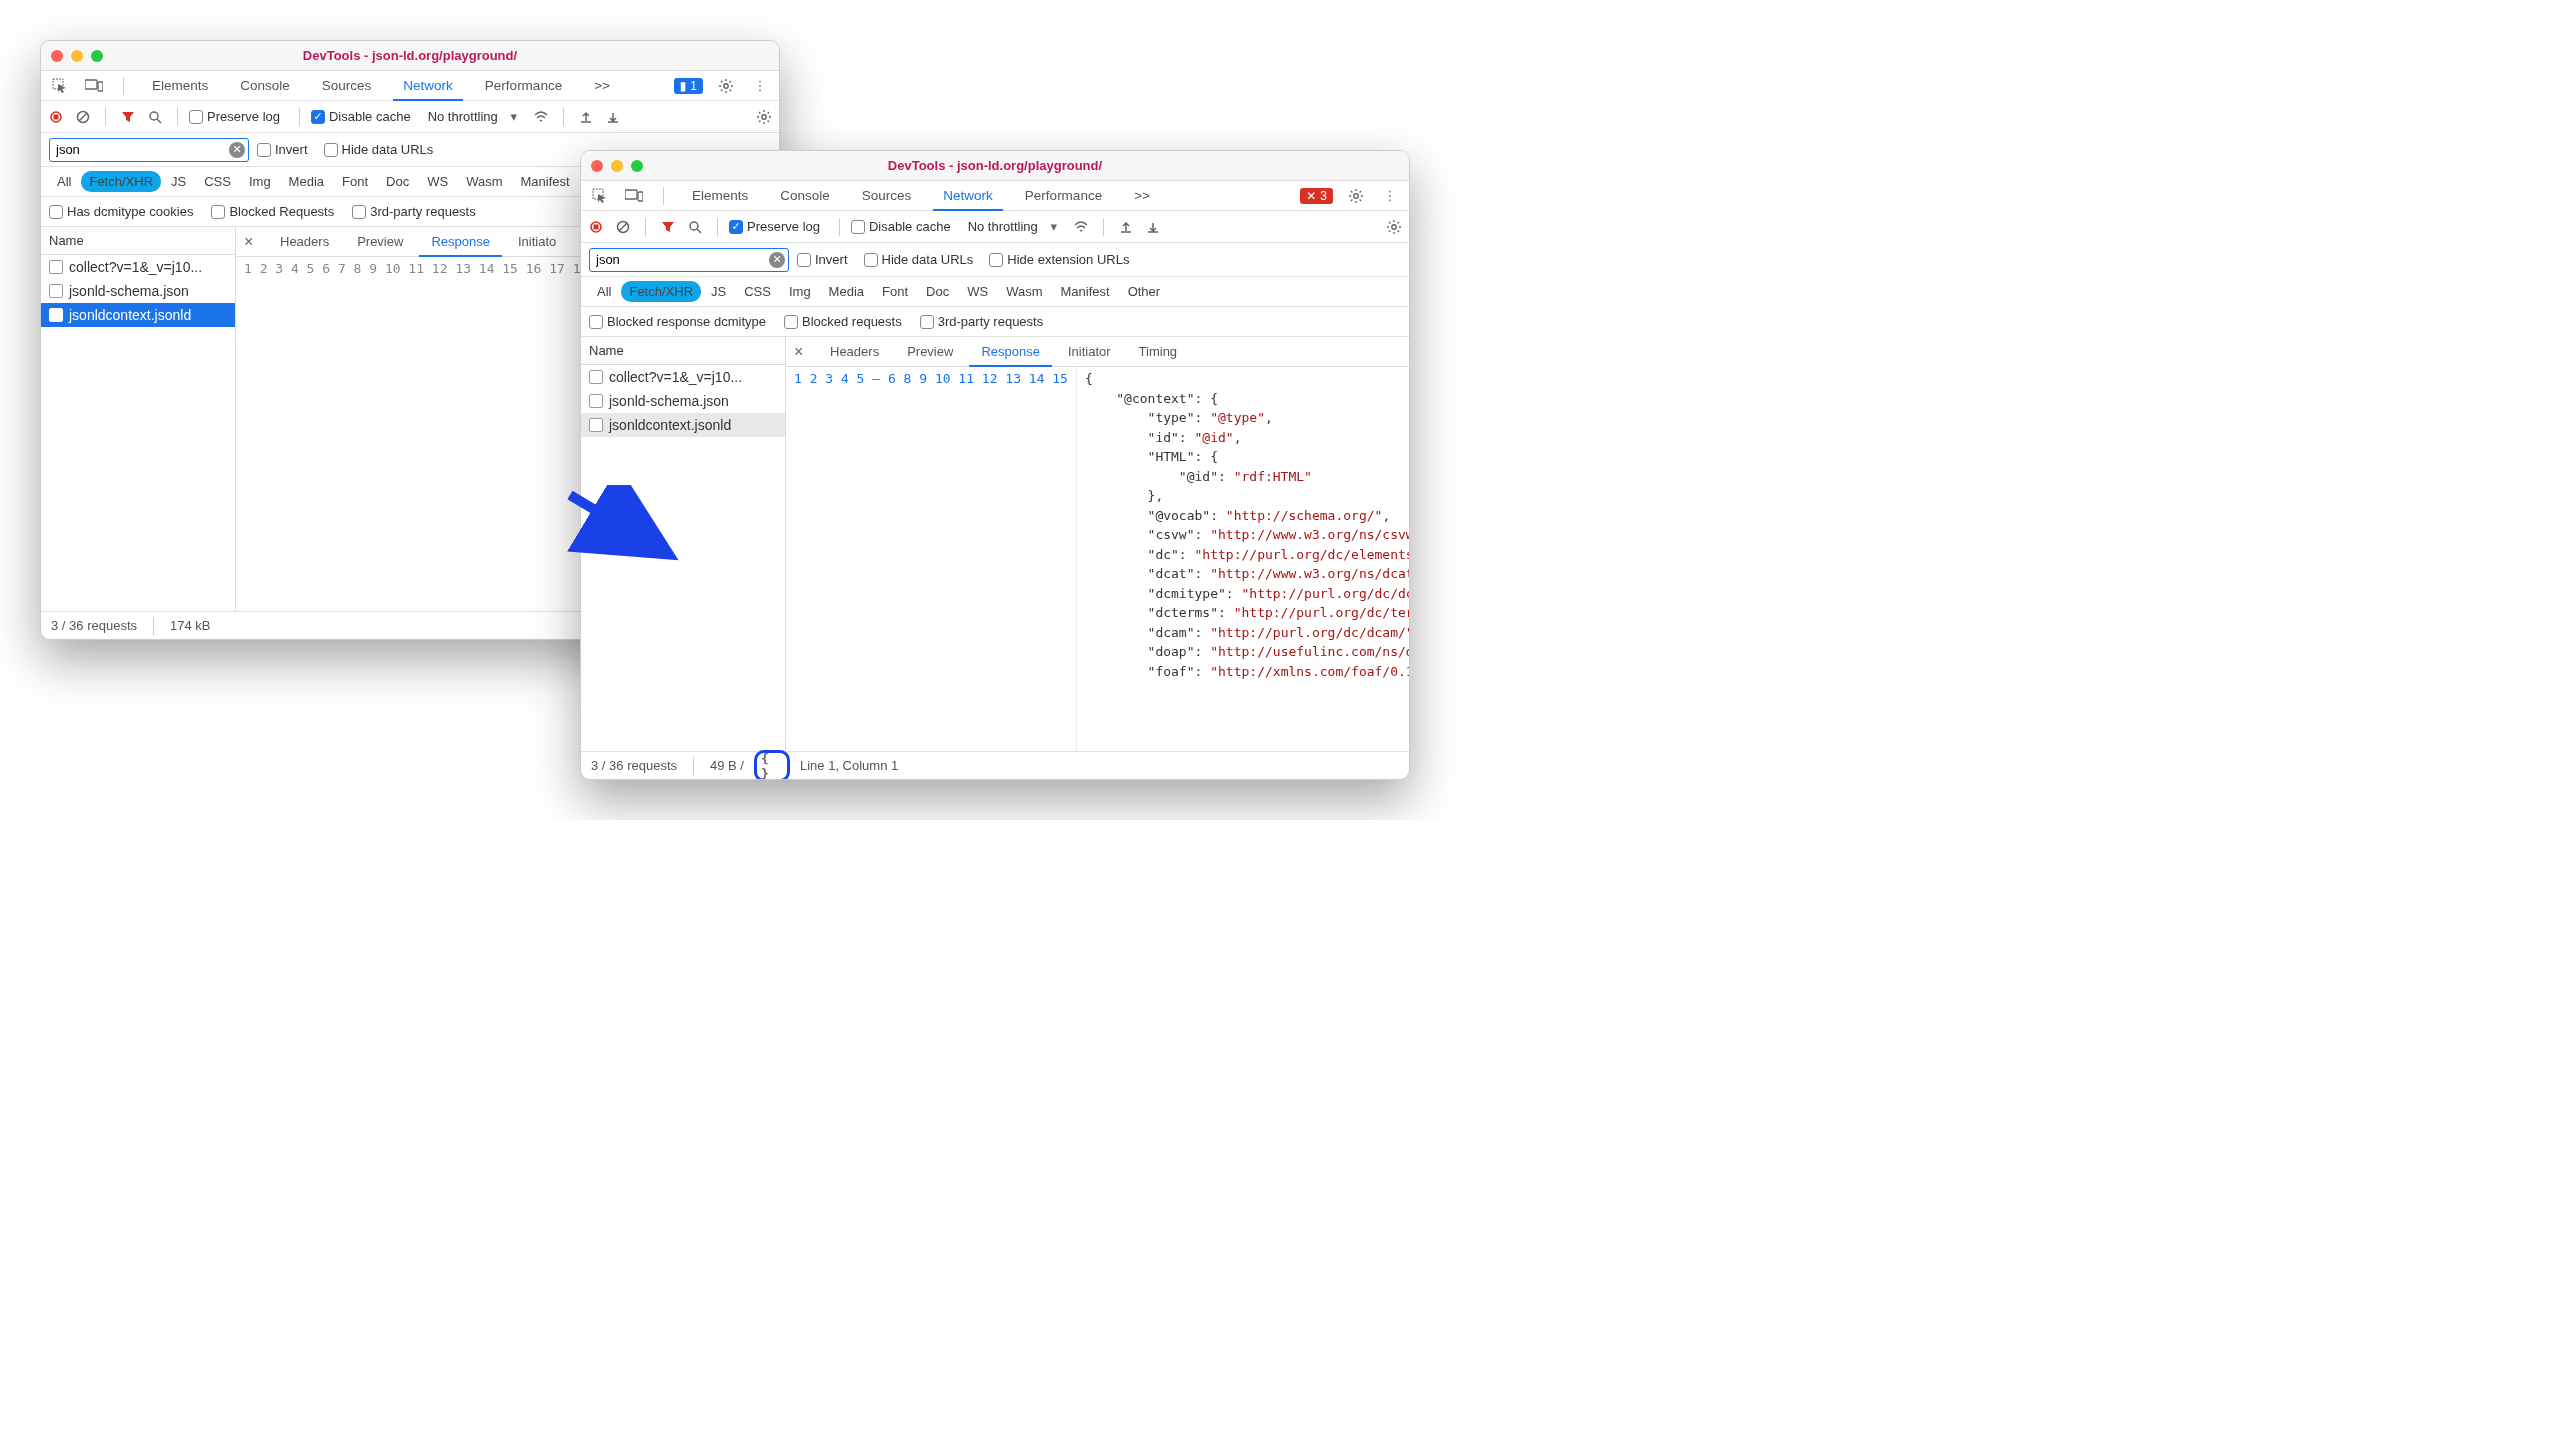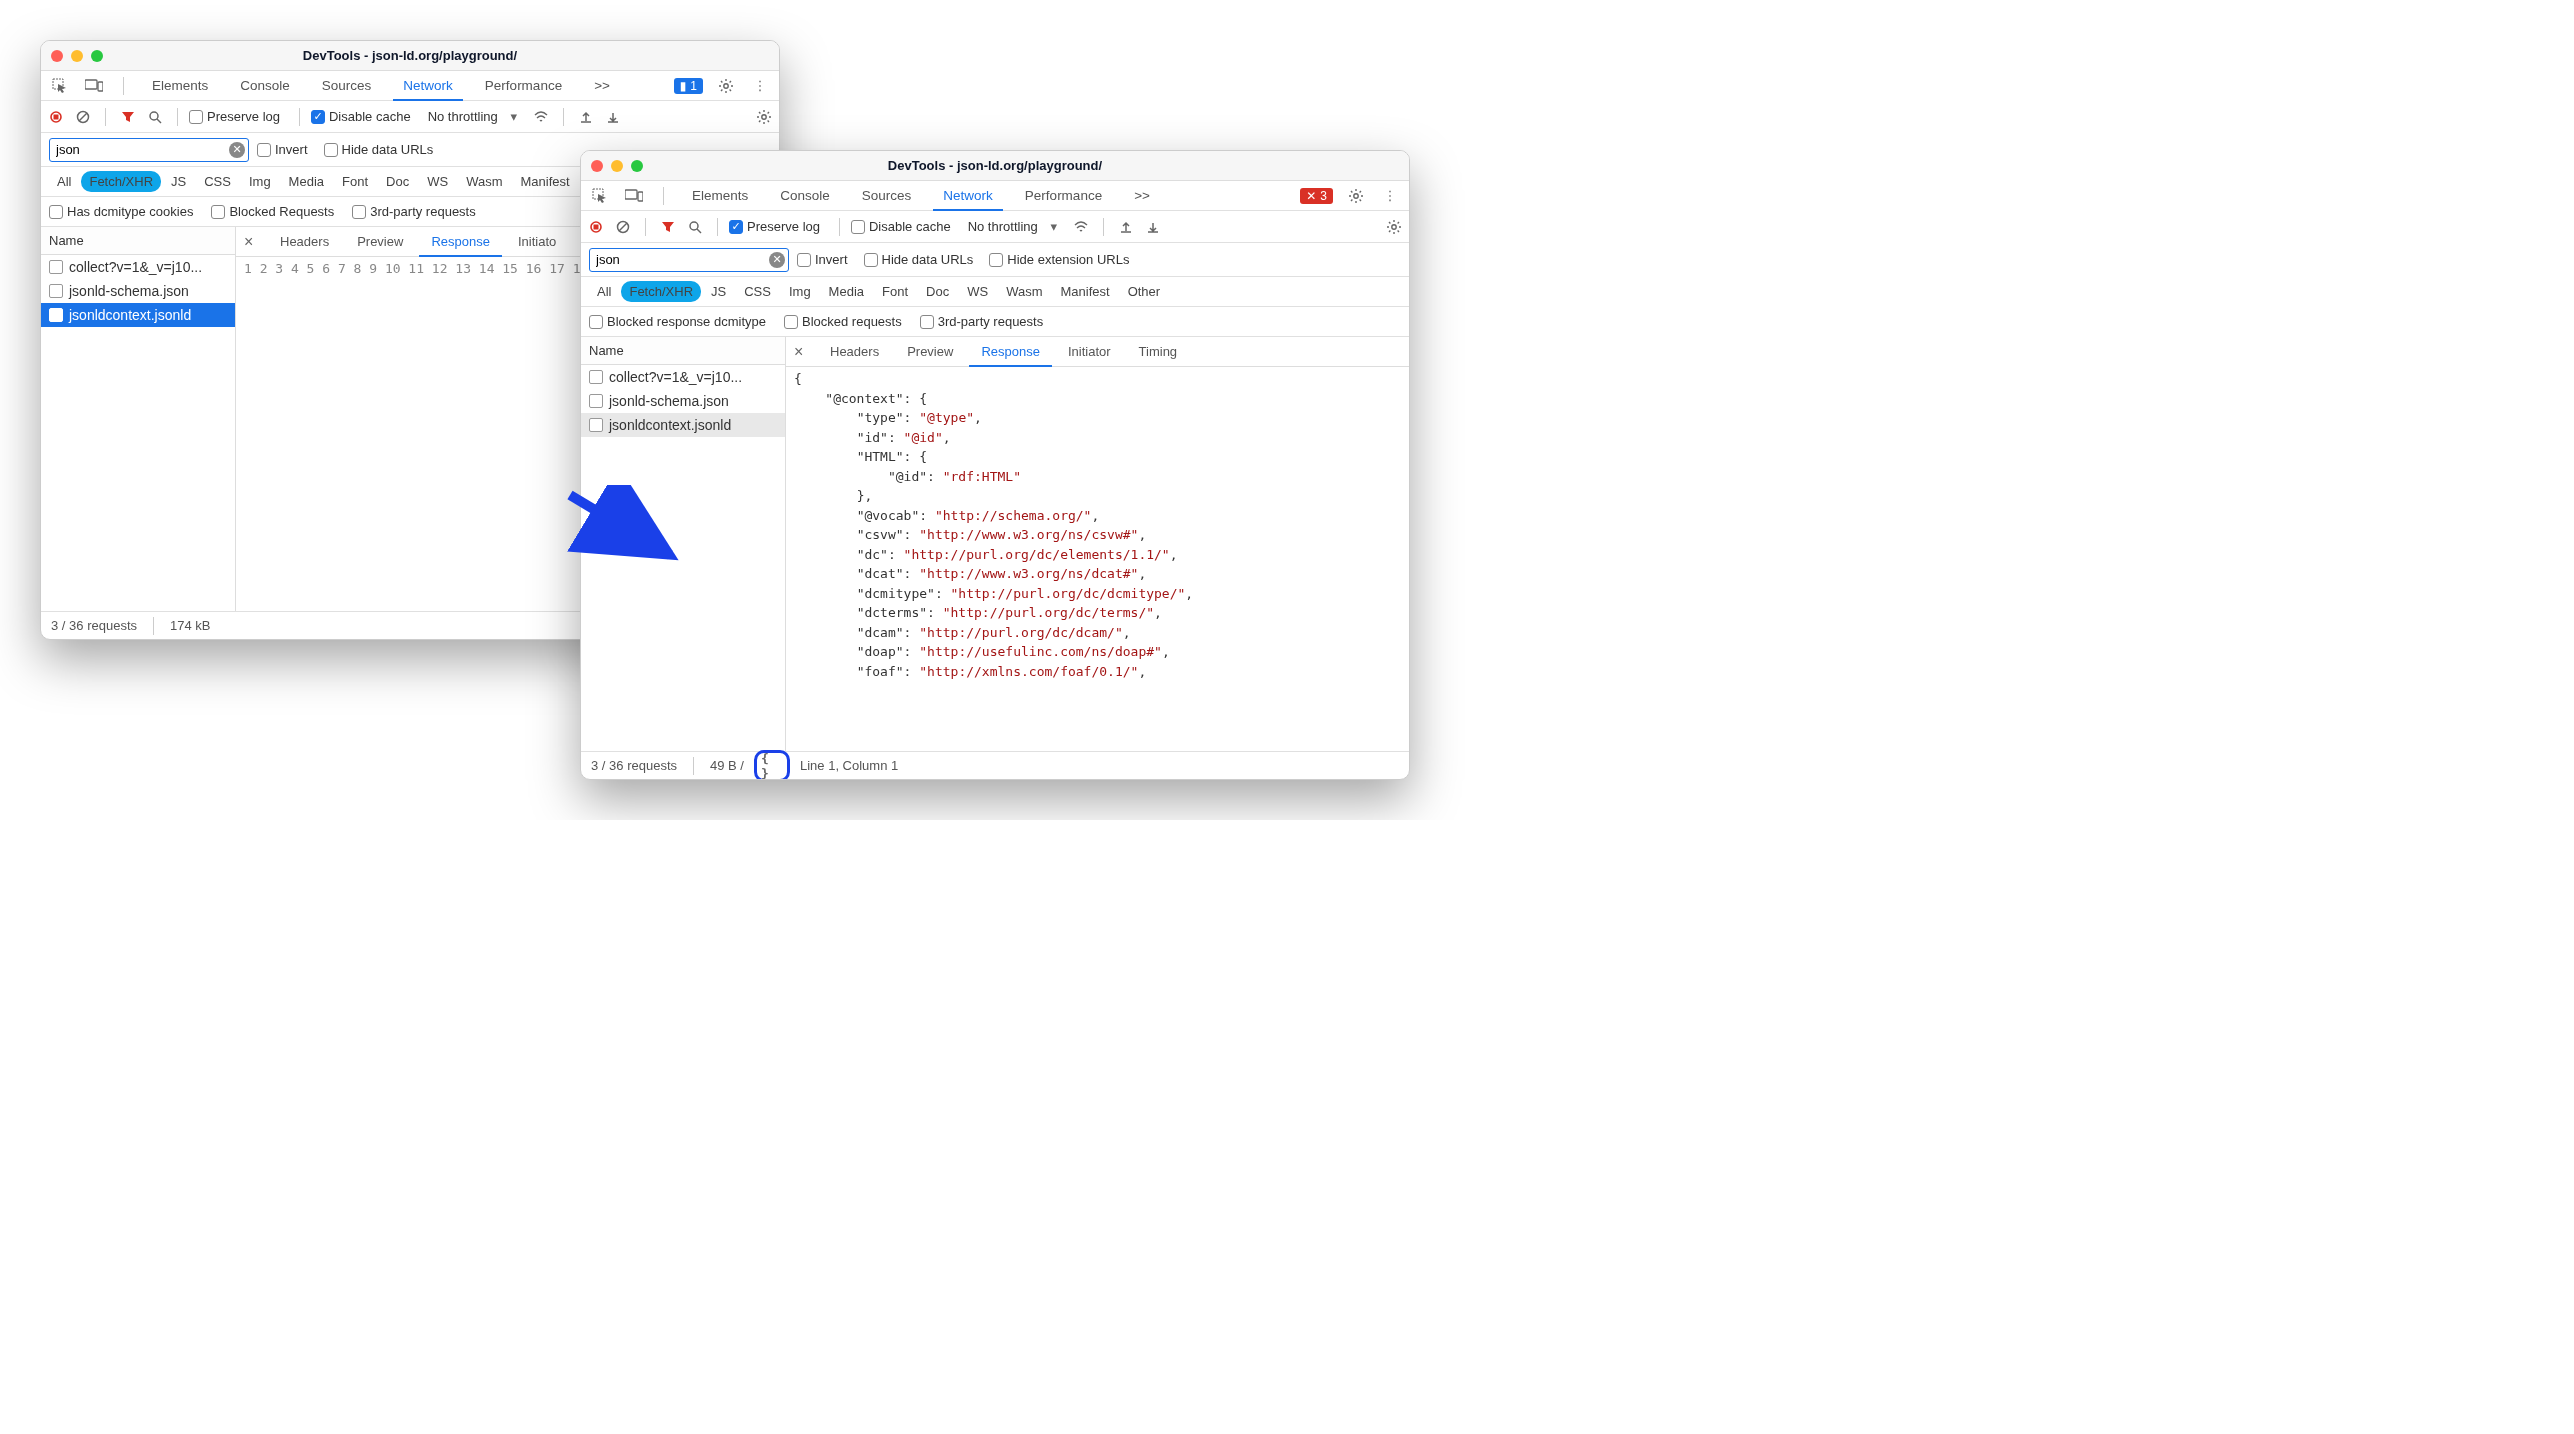--- a/index.html
+++ b/index.html
@@ -28,21 +28,21 @@
     height: 30px;
     background: #f6f6f6;
     border-bottom: 1px solid #ddd;
     display: flex;
     align-items: center;
     padding: 0 10px;
     justify-content: center;
     position: relative;
     font-size: 13px;
     font-weight: 600;
-    color:#0f172a;
+    color:#be185d;
   }
   .traffic { position: absolute; left: 10px; display: flex; gap: 8px; }
   .dot { width: 12px; height: 12px; border-radius: 50%; }
   .dot.red { background: #ff5f57; }
   .dot.yellow { background: #ffbd2e; }
   .dot.green { background: #28c840; }
   .tabbar, .toolbar, .filterrow, .catrow, .checkrow, .statusbar {
     display: flex;
     align-items: center;
     border-bottom: 1px solid #e0e0e0;
@@ -525,20 +525,36 @@
     <div class="detail">
       <div class="detailtabs">
         <span class="close">×</span>
         <span class="dtab">Headers</span>
         <span class="dtab">Preview</span>
         <span class="dtab active">Response</span>
         <span class="dtab">Initiator</span>
         <span class="dtab">Timing</span>
       </div>
       <div class="codepane">
+        <div class="gutter" id="right-gutter">1
+2
+3
+4
+5
+–
+
+6
+8
+9
+10
+11
+12
+13
+14
+15</div>
         <div class="code" id="right-code">{
     <span class="p">"@context": {</span>
         <span class="p">"type": </span><span class="k">"@type"</span>,
         <span class="p">"id": </span><span class="k">"@id"</span>,
         <span class="p">"HTML": {</span>
             <span class="p">"@id": </span><span class="k">"rdf:HTML"</span>
         <span class="p">},</span>
         <span class="p">"@vocab": </span><span class="k">"http://schema.org/"</span>,
         <span class="p">"csvw": </span><span class="k">"http://www.w3.org/ns/csvw#"</span>,
         <span class="p">"dc": </span><span class="k">"http://purl.org/dc/elements/1.1/"</span>,

